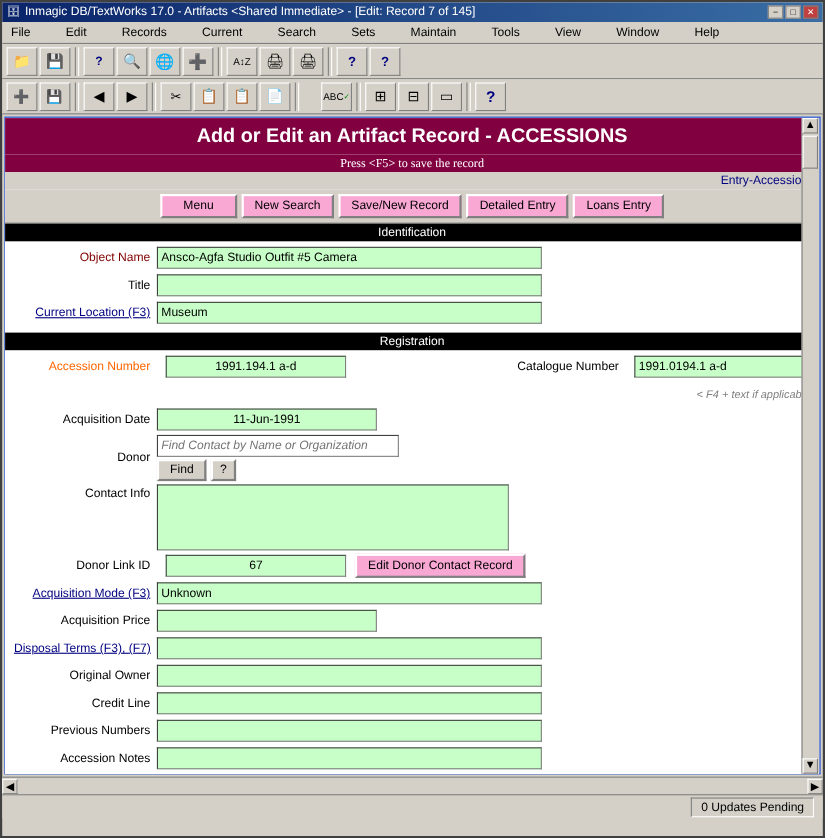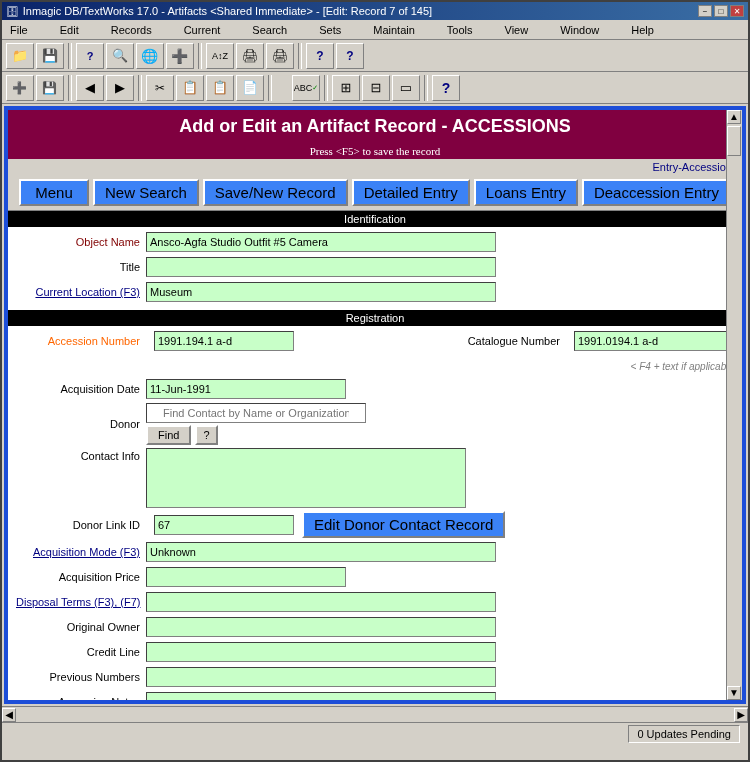--- a/index.html
+++ b/index.html
@@ -14,45 +14,45 @@
     
     .menu-bar { background: #d4d0c8; border-bottom: 1px solid #808080; height: 20px; display: flex; align-items: center; padding: 0 2px; gap: 20px; }
     .menu-item { padding: 2px 6px; font-size: 11px; cursor: pointer; }
 
     
     .toolbar { background: #d4d0c8; border-bottom: 1px solid #808080; display: flex; align-items: center; padding: 2px 4px; gap: 2px; flex-wrap: nowrap; }
     .toolbar-btn { width: 28px; height: 26px; background: #d4d0c8; border: 1px solid #808080; border-top-color: #ffffff; border-left-color: #ffffff; display: flex; align-items: center; justify-content: center; cursor: pointer; font-size: 13px; }
     .toolbar-separator { width: 4px; height: 26px; border-left: 1px solid #808080; border-right: 1px solid white; margin: 0 2px; }
 
     
-    .main-content { background: white; margin: 2px; border: 4px solid #1d4ed8; height: 598px; overflow-y: auto; overflow-x: hidden; position: relative; }
+    .main-content { background: white; margin: 2px; border: 1px solid #1d4ed8; height: 598px; overflow-y: auto; overflow-x: hidden; position: relative; }
     
     
     .form-header { background: #800040; color: white; text-align: center; padding: 6px; font-size: 18px; font-weight: bold; }
     .form-subheader { background: #800040; color: white; text-align: center; padding: 2px; font-size: 11px; font-family: Liberation Serif, serif; }
     .entry-type { text-align: right; padding: 2px 10px; font-size: 11px; color: #000080; background: #d4d0c8; }
 
     
     .button-row { background: #d4d0c8; padding: 4px; display: flex; gap: 4px; align-items: center; justify-content: center; }
-    .form-btn { padding: 3px 10px; font-size: 15px; background: #3b82f6; border: 2px solid; border-top-color: #ffffff; border-left-color: #ffffff; border-right-color: #808080; border-bottom-color: #808080; cursor: pointer; min-width: 70px; text-align: center; }
+    .form-btn { padding: 3px 10px; font-size: 11px; background: #f9a8d4; border: 2px solid; border-top-color: #ffffff; border-left-color: #ffffff; border-right-color: #808080; border-bottom-color: #808080; cursor: pointer; min-width: 70px; text-align: center; }
 
     
     .section-header { background: #000000; color: white; text-align: center; padding: 2px; font-size: 11px; font-weight: normal; }
 
     
     .form-area { padding: 4px 8px; }
     .form-row { display: flex; align-items: center; margin-bottom: 3px; min-height: 22px; }
     .field-label { color: #800000; font-size: 11px; text-align: right; min-width: 130px; padding-right: 6px; }
     .field-label-black { color: #000000; font-size: 11px; text-align: right; min-width: 130px; padding-right: 6px; }
     .field-label-link { color: #000080; font-size: 11px; text-align: right; min-width: 130px; padding-right: 6px; text-decoration: underline; cursor: pointer; }
     .text-input { background: #c8ffc8; border: 1px solid #808080; border-top-color: #404040; border-left-color: #404040; height: 20px; font-size: 11px; padding: 1px 3px; font-family: inherit; }
     .text-input-white { background: white; border: 1px solid #808080; border-top-color: #404040; border-left-color: #404040; height: 20px; font-size: 11px; padding: 1px 3px; font-family: inherit; }
     .text-input-wide { width: 350px; }
-    .text-input-medium { width: 200px; }
-    .text-input-small { width: 140px; }
+    .text-input-medium { width: 200px; text-align: center; }
+    .text-input-small { width: 164px; text-align: center; }
     .text-input-catalog { width: 160px; }
 
     
     .contact-area { background: #c8ffc8; border: 1px solid #808080; border-top-color: #404040; border-left-color: #404040; min-height: 60px; width: 320px; font-size: 11px; padding: 2px; }
 
     
     .find-btn { padding: 2px 10px; font-size: 11px; background: #d4d0c8; border: 2px solid; border-top-color: #ffffff; border-left-color: #ffffff; border-right-color: #808080; border-bottom-color: #808080; cursor: pointer; }
     .question-btn { padding: 2px 6px; font-size: 11px; background: #d4d0c8; border: 2px solid; border-top-color: #ffffff; border-left-color: #ffffff; border-right-color: #808080; border-bottom-color: #808080; cursor: pointer; }
 
     
@@ -143,21 +143,20 @@
     <div class="entry-type">
       <span>Entry-Accession</span>
     </div>
 
     <div class="button-row" style="background:#d4d0c8; border-bottom: 1px solid #808080;">
       <button class="form-btn">Menu</button>
       <button class="form-btn">New Search</button>
       <button class="form-btn">Save/New Record</button>
       <button class="form-btn">Detailed Entry</button>
       <button class="form-btn">Loans Entry</button>
-      <button class="form-btn">Deaccession Entry</button>
     </div>
 
     <div class="section-header">
       <span>Identification</span>
     </div>
 
     <div class="form-area">
 
       <div class="form-row">
         <span class="field-label">Object Name</span>
@@ -197,21 +196,21 @@
       </div>
 
       <div class="form-row">
         <span class="field-label-black">Acquisition Date</span>
         <input type="text" class="text-input text-input-medium" value="11-Jun-1991" style="">
       </div>
 
       <div class="form-row">
         <span class="field-label-black">Donor</span>
         <div style="display:flex; flex-direction:column; gap:2px;">
-          <input type="text" class="text-input-white" style="width: 220px; height: 20px; border-width: 1px; border-style: solid; border-color: rgb(64, 64, 64) rgb(128, 128, 128) rgb(128, 128, 128) rgb(64, 64, 64); border-image: initial; padding: 1px 16px; font-size: 11px; font-family: inherit;" placeholder="Find Contact by Name or Organization">
+          <input type="text" class="text-input-white" style="width: 220px; height: 20px; border-width: 1px; border-style: solid; border-color: rgb(64, 64, 64) rgb(128, 128, 128) rgb(128, 128, 128) rgb(64, 64, 64); border-image: initial; padding: 1px 3px; font-size: 11px; font-family: inherit; font-style: italic;" placeholder="Find Contact by Name or Organization">
           <div style="display:flex; gap:4px;">
             <button class="find-btn">Find</button>
             <button class="question-btn">?</button>
           </div>
         </div>
       </div>
 
       <div class="form-row" style="align-items:flex-start;">
         <span class="field-label-black" style="padding-top:2px;">Contact Info</span>
         <div class="contact-area">

